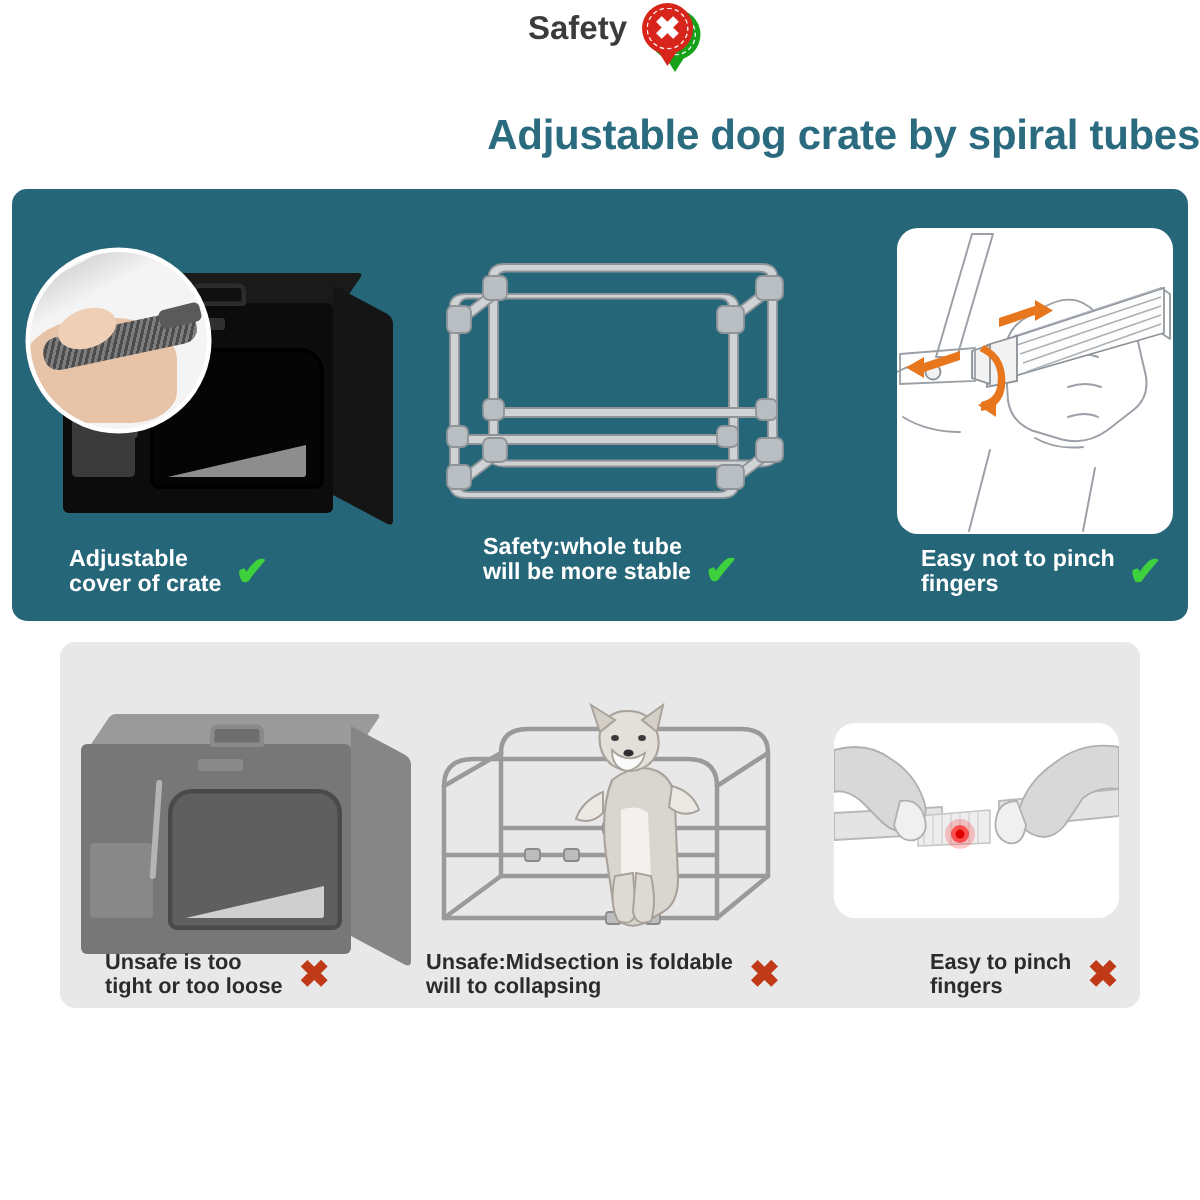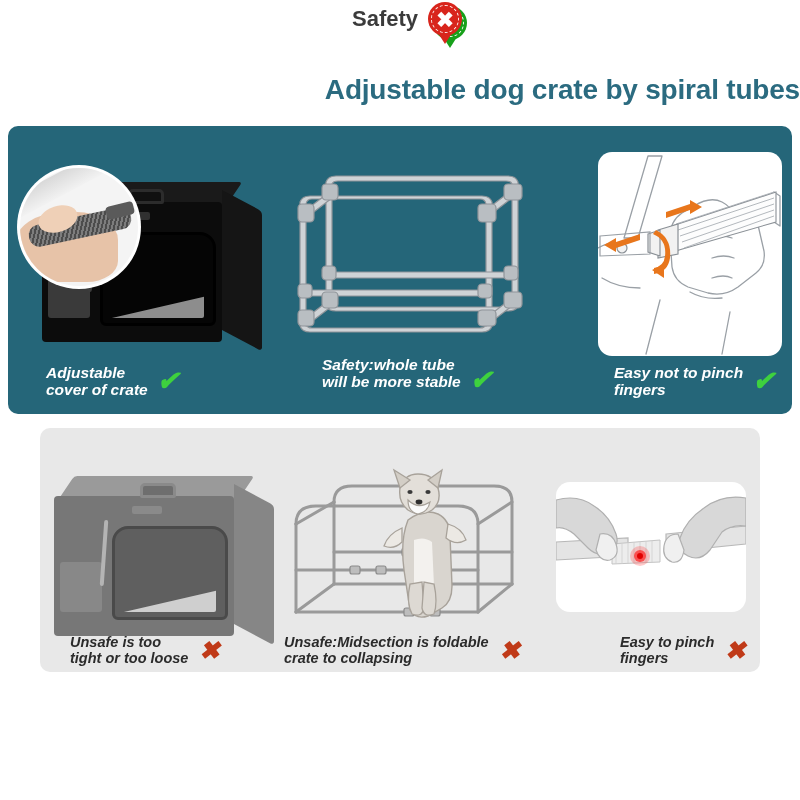--- a/index.html
+++ b/index.html
@@ -281,21 +281,20 @@
   }
 
   
   .caption {
     position: absolute;
     display: flex;
     align-items: center;
     gap: 9px;
     font-weight: bold;
     line-height: 1.12;
-    font-style: italic;
   }
   .caption .txt { white-space: pre-line; }
   .cap-light { color: #ffffff; font-size: 15.5px; }
   .cap-dark  { color: #2b2b2b; font-size: 14.5px; }
 
   #cap-ours-1   { left: 46px;  top: 364px; }
   #cap-ours-2   { left: 322px; top: 356px; align-items: flex-end; }
   #cap-ours-3   { left: 614px; top: 364px; }
   #cap-others-1 { left: 70px;  top: 634px; }
   #cap-others-2 { left: 284px; top: 634px; }
@@ -590,20 +589,20 @@
   </svg>
 </div>
 
 <div class="caption cap-dark" id="cap-others-1">
   <span class="txt">Unsafe is too
 tight or too loose</span>
   <span class="cross">✖</span>
 </div>
 <div class="caption cap-dark" id="cap-others-2">
   <span class="txt">Unsafe:Midsection is foldable
-crate to collapsing</span>
+will to collapsing</span>
   <span class="cross">✖</span>
 </div>
 <div class="caption cap-dark" id="cap-others-3">
   <span class="txt">Easy to pinch
 fingers</span>
   <span class="cross">✖</span>
 </div>
 
 </body></html>

